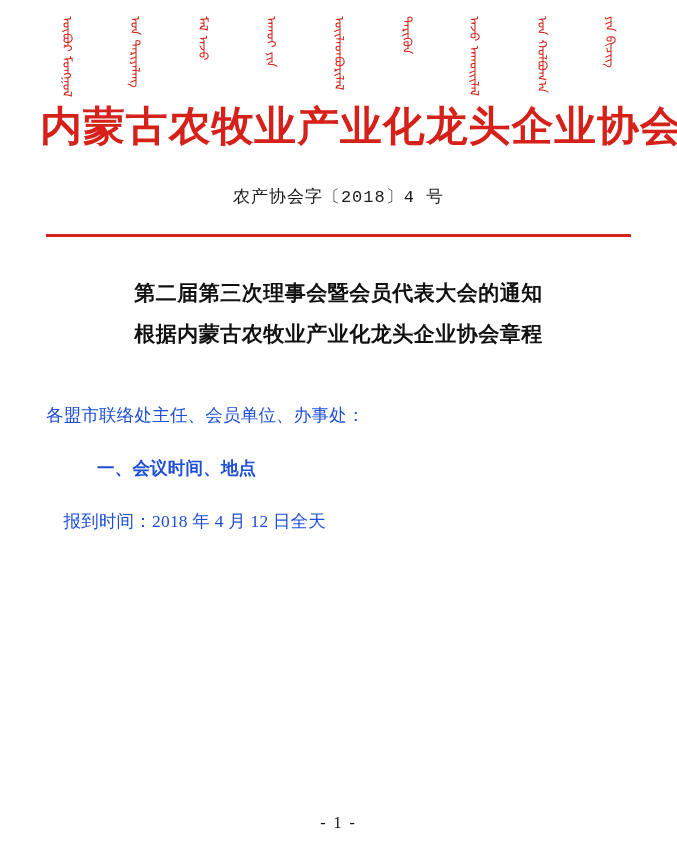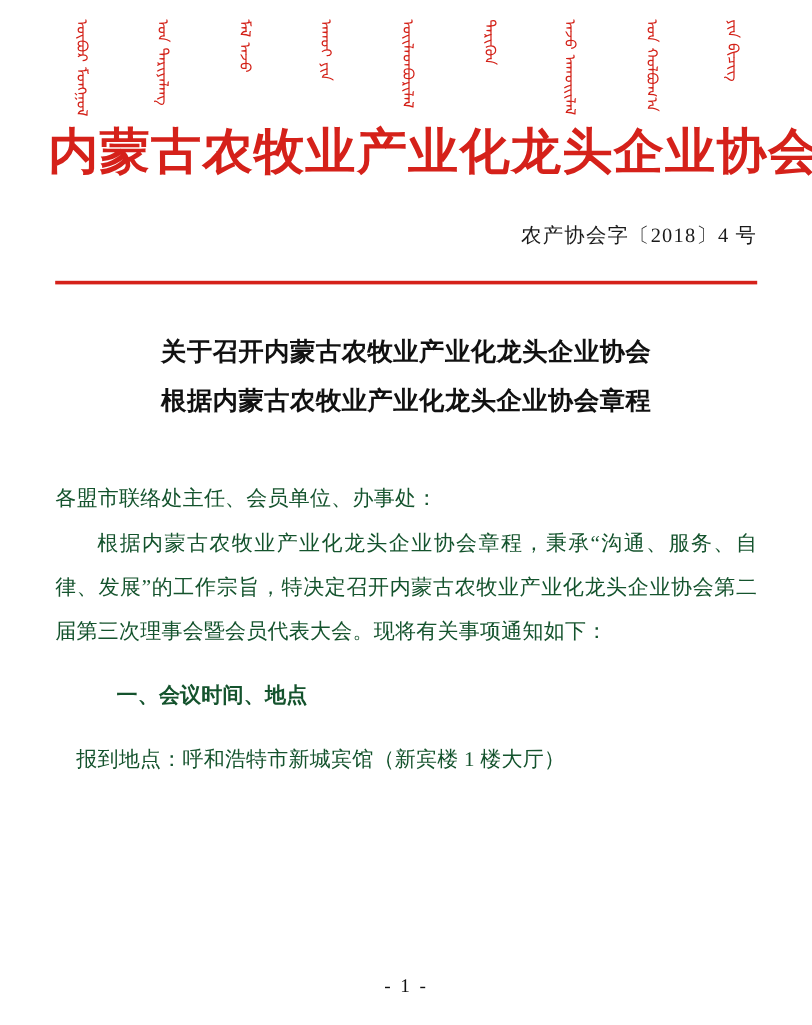--- a/index.html
+++ b/index.html
@@ -52,26 +52,26 @@
     font-size: 41px;
     letter-spacing: 1px;
     margin-top: 18px;
     line-height: 1.1;
     white-space: nowrap;
     transform: scaleX(1.02);
   }
 
   
   .doc-number {
-    text-align: right;
+    text-align: center;
     font-size: 17px;
     color: #1a1a1a;
     margin-top: 36px;
     letter-spacing: 1px;
-    font-family: Liberation Serif, serif;
+    font-family: Liberation Mono, monospace;
   }
 
   
   .red-rule {
     margin: 26px 0 0 0;
     height: 3px;
     background: #d5211a;
     width: 100%;
   }
 
@@ -85,21 +85,21 @@
     letter-spacing: 0.5px;
     color: #111;
   }
   .subject-line { display: block; }
 
   
   .body-block {
     margin-top: 42px;
     font-size: 17.5px;
     line-height: 2.12;
-    color: #14532d;
+    color: #1d4ed8;
     letter-spacing: 0.2px;
   }
   .salutation { margin: 0; }
   .para {
     margin: 0;
     text-indent: 2em;
     text-align: justify;
   }
   .sec-heading {
     margin: 16px;
@@ -144,26 +144,25 @@
     <div class="mongol-col">ᠶᠢᠨ ᠪᠢᠴᠢᠭ</div>
   </div>
 
   <div class="doc-title">内蒙古农牧业产业化龙头企业协会文件</div>
 
   <div class="doc-number">农产协会字〔2018〕4 号</div>
 
   <div class="red-rule"></div>
 
   <div class="subject">
-    <span class="subject-line">关于召开内蒙古农牧业产业化龙头企业协会</span>
+    <span class="subject-line">第二届第三次理事会暨会员代表大会的通知</span>
     <span class="subject-line">根据内蒙古农牧业产业化龙头企业协会章程</span>
   </div>
 
   <div class="body-block">
     <p class="salutation">各盟市联络处主任、会员单位、办事处：</p>
-    <p class="para">根据内蒙古农牧业产业化龙头企业协会章程，秉承“沟通、服务、自律、发展”的工作宗旨，特决定召开内蒙古农牧业产业化龙头企业协会第二届第三次理事会暨会员代表大会。现将有关事项通知如下：</p>
     <p class="sec-heading">一、会议时间、地点</p>
-    <p class="detail">报到地点：呼和浩特市新城宾馆（新宾楼 1 楼大厅）</p>
+    <p class="detail">报到时间：2018 年 4 月 12 日全天</p>
   </div>
 
   <div class="page-number">- 1 -</div>
 
 </div>
 
 </body></html>

